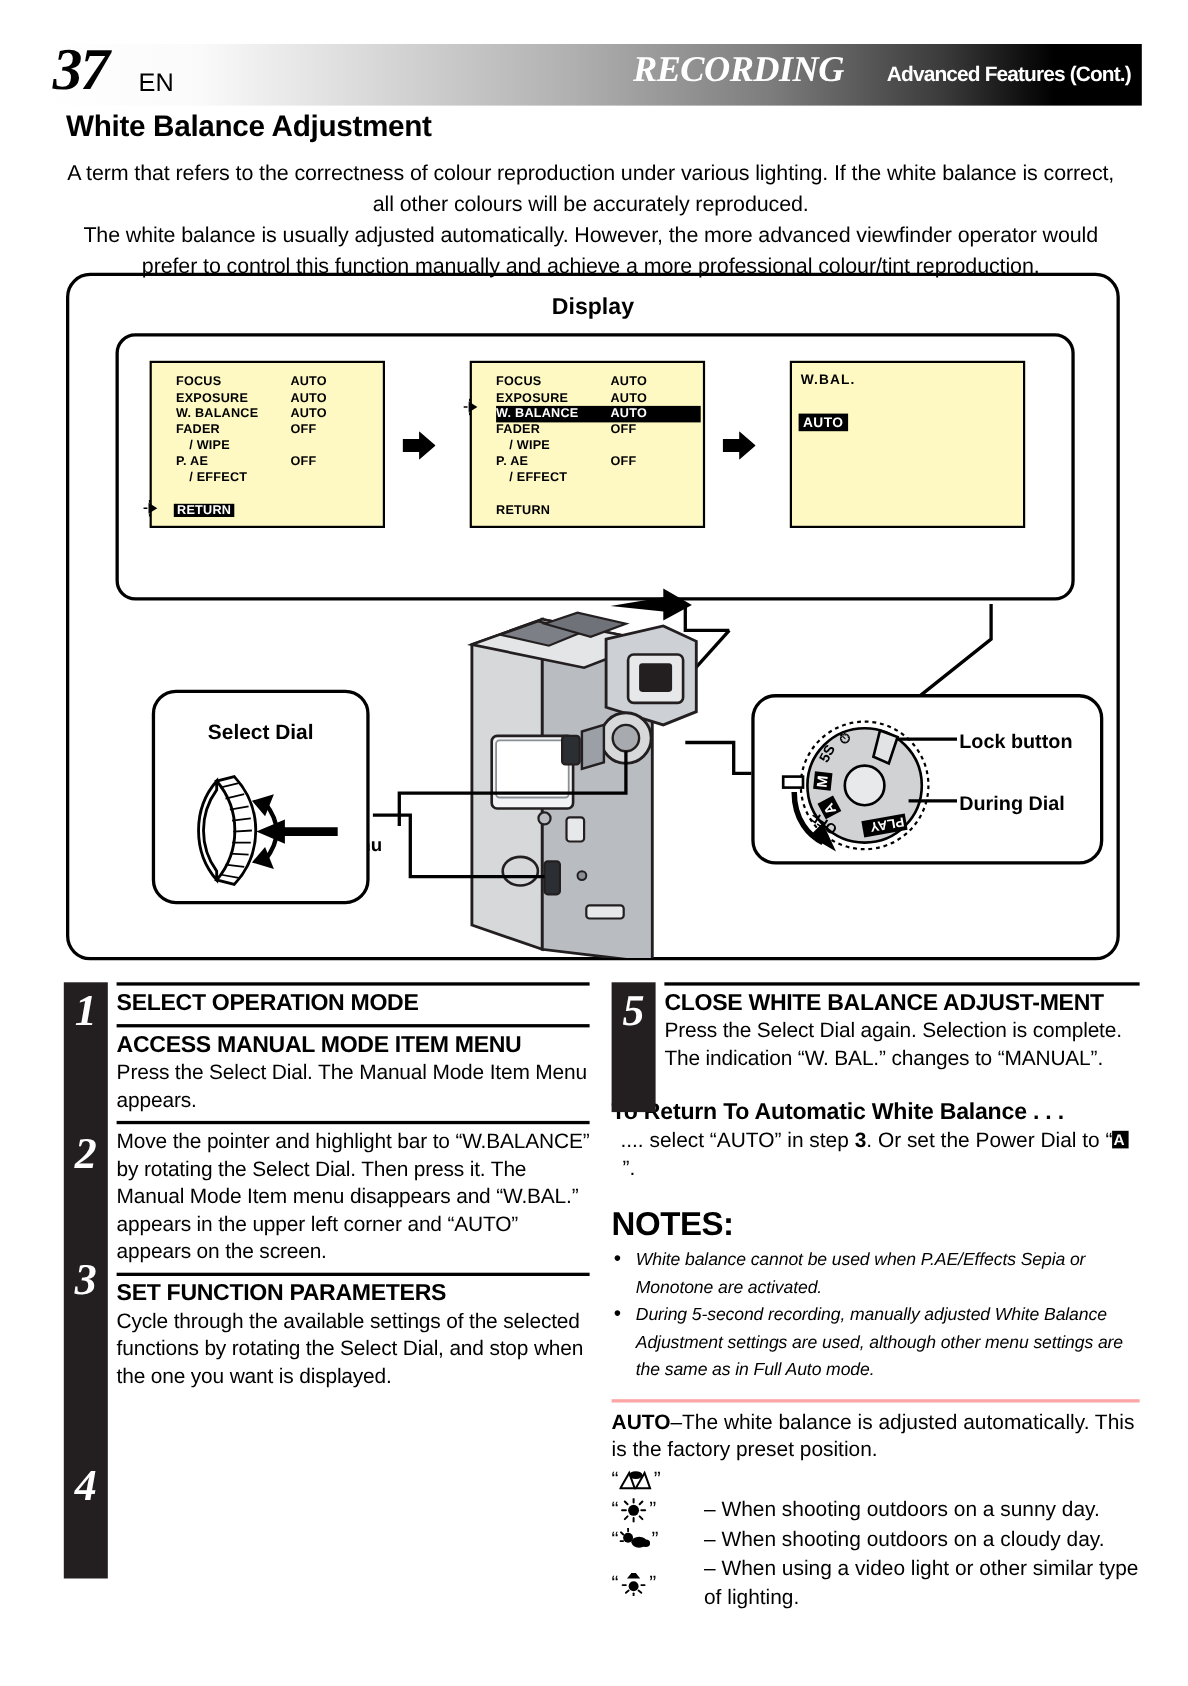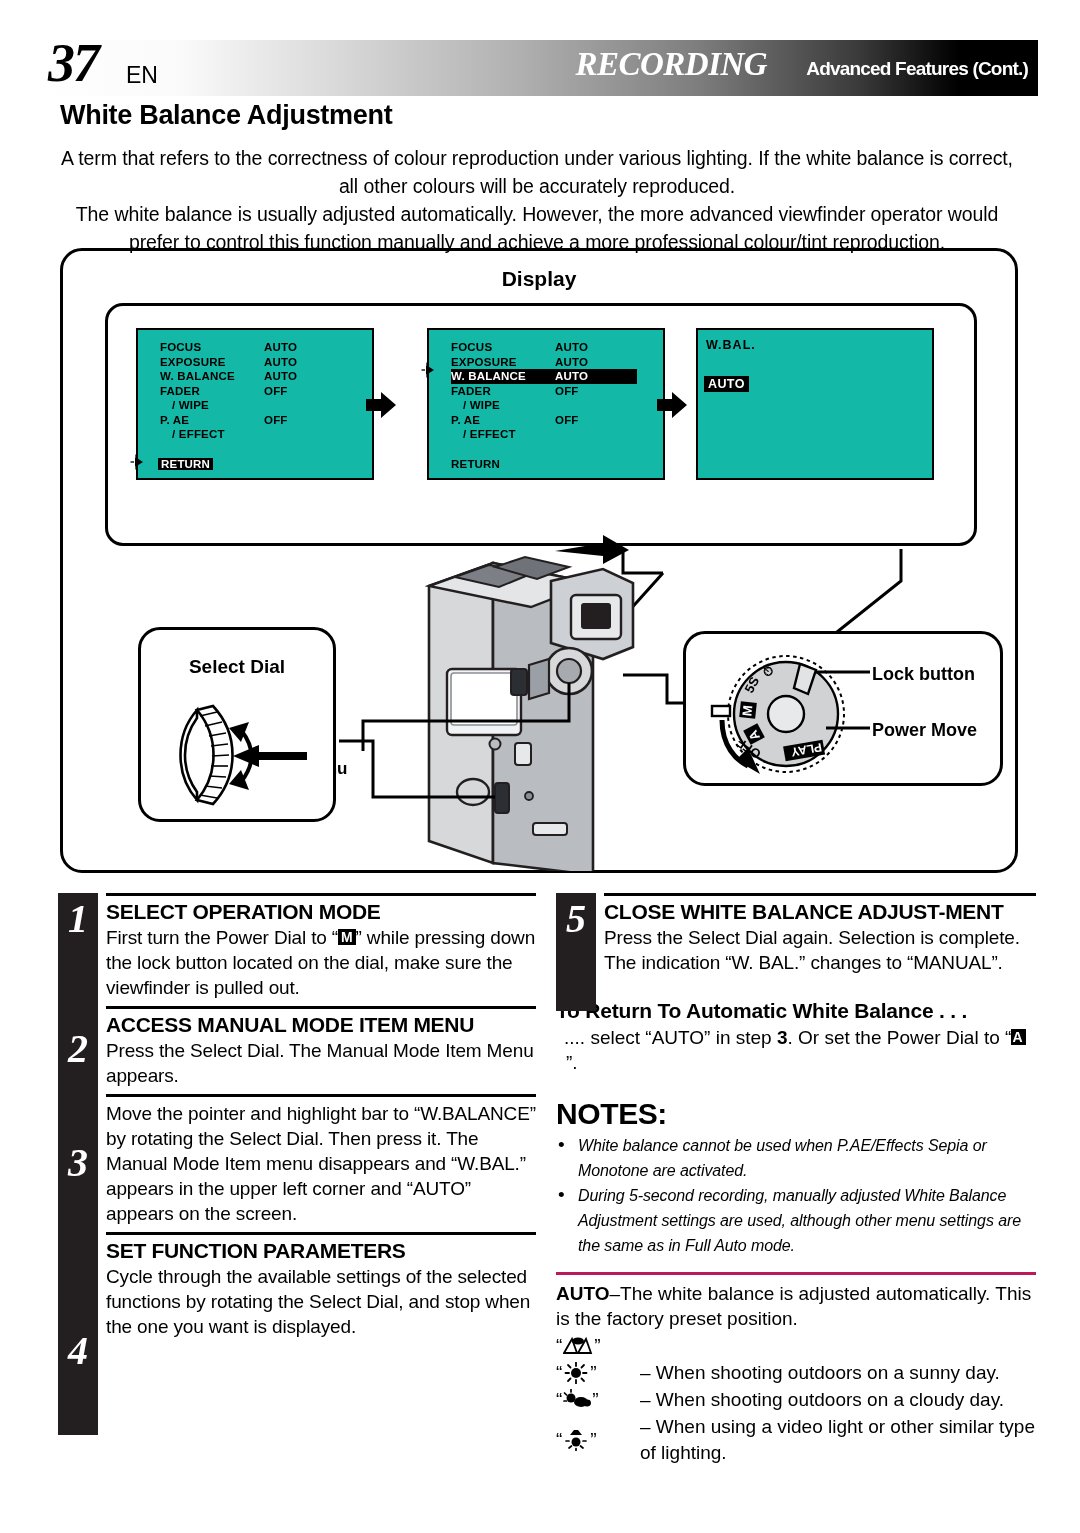--- a/index.html
+++ b/index.html
@@ -101,27 +101,27 @@
     position: absolute;
     left: 42px; top: 52px;
     width: 872px; height: 243px;
     border: 3px solid #000;
     border-radius: 18px;
   }
 
   .screen {
     position: absolute;
     top: 22px;
-    width: 238px; height: 152px;
-    background: #14b8a6;
+    width: 214px; height: 152px;
+    background: #fef9c3;
     border: 2px solid #000;
   }
   .screen.s1 { left: 28px; }
   .screen.s2 { left: 319px; }
-  .screen.s3 { left: 588px; text-align: center; }
+  .screen.s3 { left: 610px; text-align: center; }
 
   .arrow-blk {
     position: absolute;
     top: 86px;
     width: 30px; height: 26px;
   }
   .arrow-blk.a1 { left: 258px; }
   .arrow-blk.a2 { left: 549px; }
   .arrow-blk svg { display: block; }
 
@@ -318,21 +318,21 @@
   ul.notes li::before {
     content: "\2022";
     position: absolute;
     left: 2px; top: -1px;
     font-style: normal;
     font-size: 19px;
   }
 
   .auto-rule {
     margin-top: 14px;
-    border-top: 3px solid #be185d;
+    border-top: 3px solid #fca5a5;
     padding-top: 6px;
   }
   .auto-def {
     margin: 0;
     font-size: 19px;
     line-height: 25px;
   }
   .auto-def b { font-weight: bold; }
 
   .legend {
@@ -578,40 +578,39 @@
         <text x="44" y="96" fill="#fff" transform="rotate(-118 50 92)">A</text>
         <text x="58" y="110" transform="rotate(-146 58 110)" fill="#000">OFF</text>
         <rect x="80" y="100" width="40" height="15" fill="#000" transform="rotate(-190 100 108)"></rect>
         <text x="82" y="112" fill="#fff" font-size="12" transform="rotate(-190 100 108)">PLAY</text>
       </g>
 
       <path d="M 18 78 C 18 104, 32 118, 44 124" stroke="#000" stroke-width="5" fill="none"></path>
       <polygon points="32,118 56,132 44,106" fill="#000"></polygon>
     </svg>
     <div class="pd-label lock">Lock button</div>
-    <div class="pd-label power">Power Move</div>
+    <div class="pd-label power">During Dial</div>
     <svg style="position:absolute; left:128px; top:0;" width="64" height="140">
       <line x1="2" y1="38" x2="56" y2="38" stroke="#000" stroke-width="3"></line>
       <line x1="12" y1="94" x2="56" y2="94" stroke="#000" stroke-width="3"></line>
     </svg>
   </div>
 
 </div>
 
 <div class="steps-left">
   <div class="numbar left"></div>
 
   <div class="stepnum" style="top:6px;">1</div>
   <div class="stepnum" style="top:136px;">2</div>
   <div class="stepnum" style="top:250px;">3</div>
   <div class="stepnum" style="top:438px;">4</div>
 
   <div class="step">
     <h3>SELECT OPERATION MODE</h3>
-    <p><span>First turn the Power Dial to “</span><span class="inline-key">M</span><span>” while pressing down the lock button located on the dial, make sure the viewfinder is pulled out.</span></p>
   </div>
 
   <div class="step">
     <h3>ACCESS MANUAL MODE ITEM MENU</h3>
     <p>Press the Select Dial. The Manual Mode Item Menu appears.</p>
   </div>
 
   <div class="step">
     <p>Move the pointer and highlight bar to “W.BALANCE” by rotating the Select Dial. Then press it. The Manual Mode Item menu disappears and “W.BAL.” appears in the upper left corner and “AUTO” appears on the screen.</p>
   </div>

